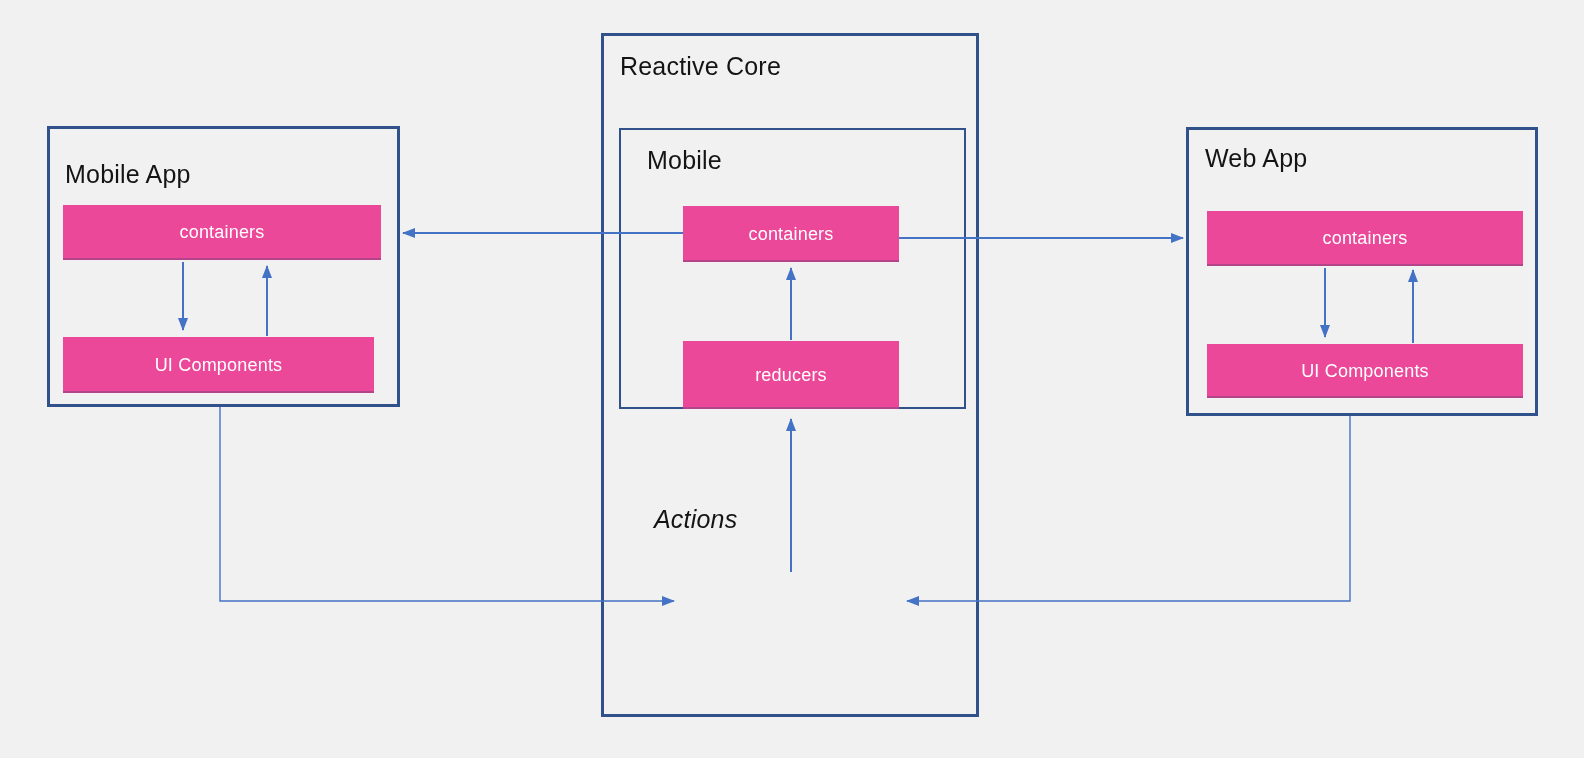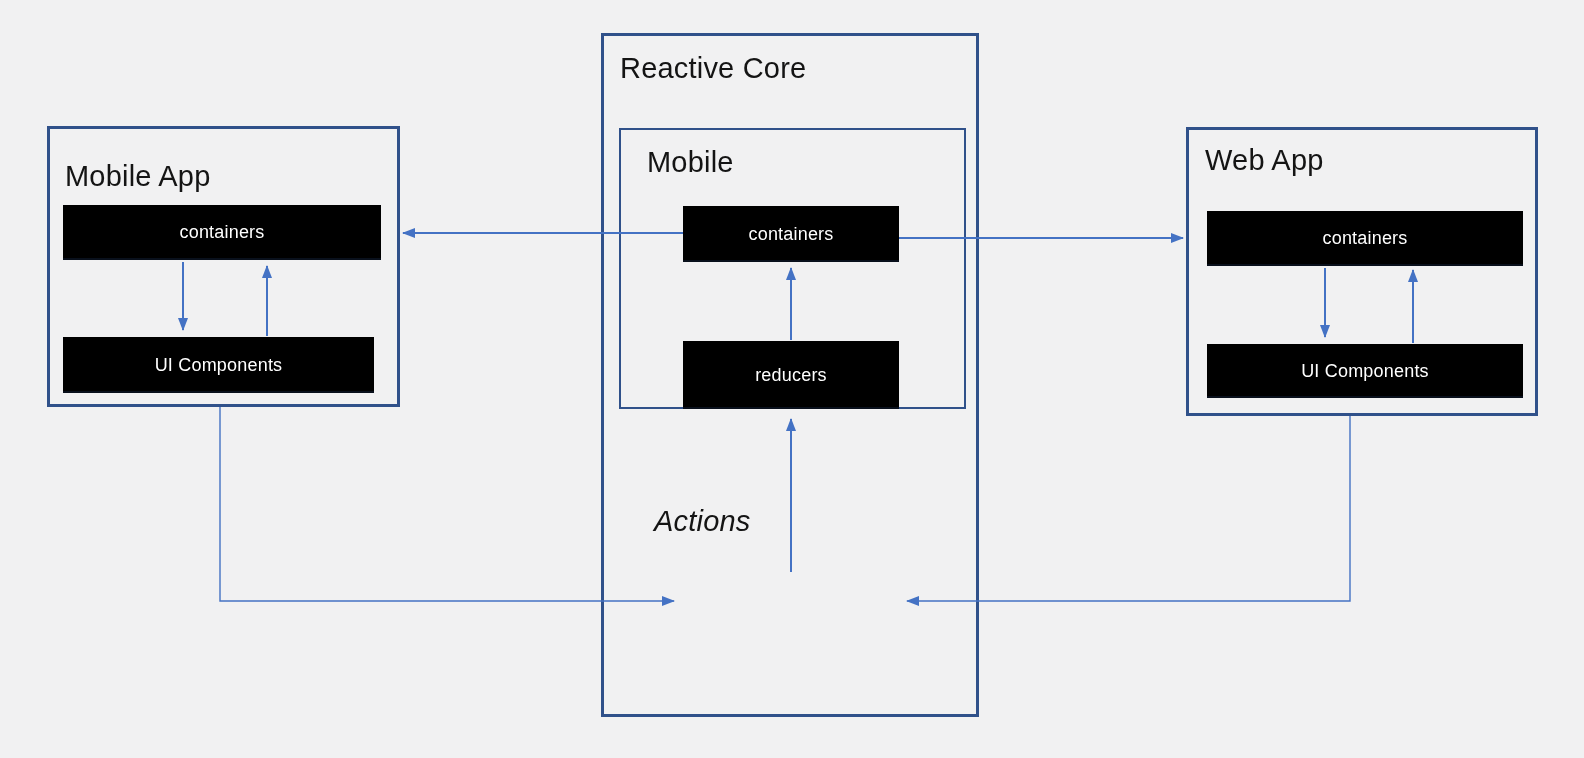--- a/index.html
+++ b/index.html
@@ -14,29 +14,29 @@
   .frame {
     position: absolute;
     box-sizing: border-box;
     border: 3px solid #30518A;
     background: transparent;
   }
   .frame.thin { border-width: 2px; }
   .frame-title {
     position: absolute;
     color: #141414;
-    font-size: 29px;
+    font-size: 25px;
     font-weight: 400;
     letter-spacing: 0.2px;
     white-space: nowrap;
   }
   .node {
     position: absolute;
     box-sizing: border-box;
-    background: #000000;
+    background: #ec4899;
     color: #FFFFFF;
     display: flex;
     align-items: center;
     justify-content: center;
     font-size: 18px;
     font-weight: 400;
     letter-spacing: 0.2px;
     box-shadow: inset 0 -2px 0 rgba(32,56,100,0.28);
     white-space: nowrap;
   }

